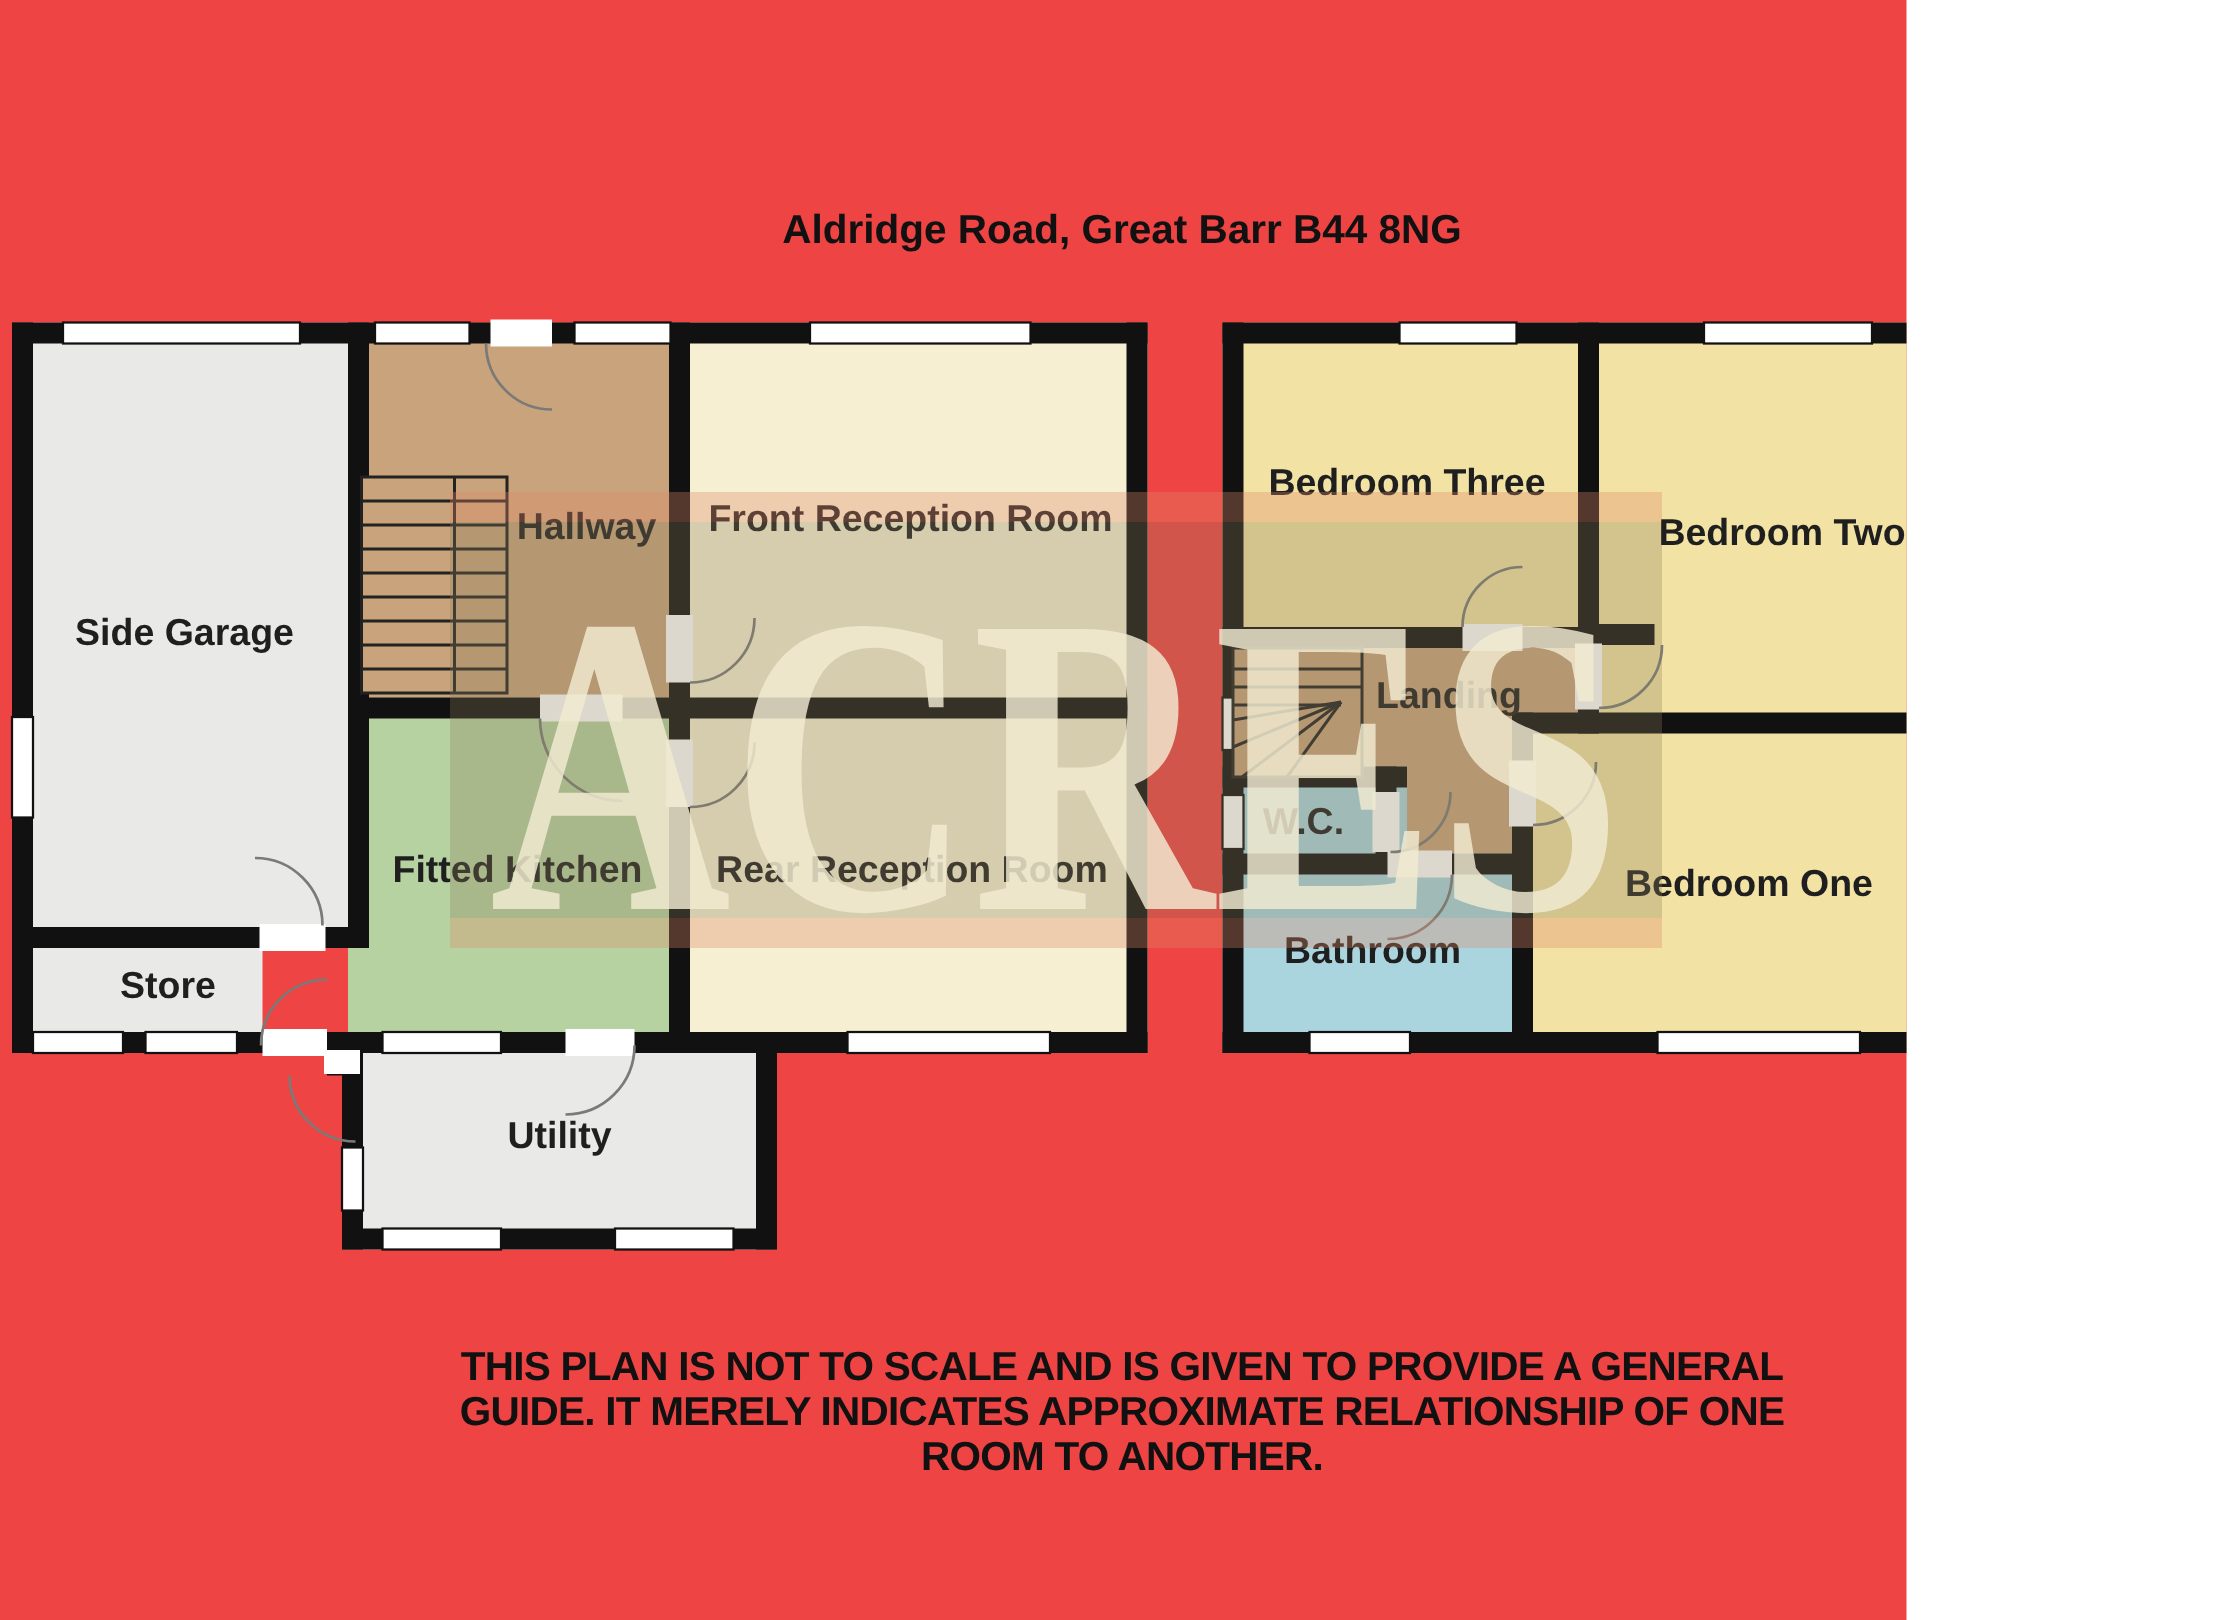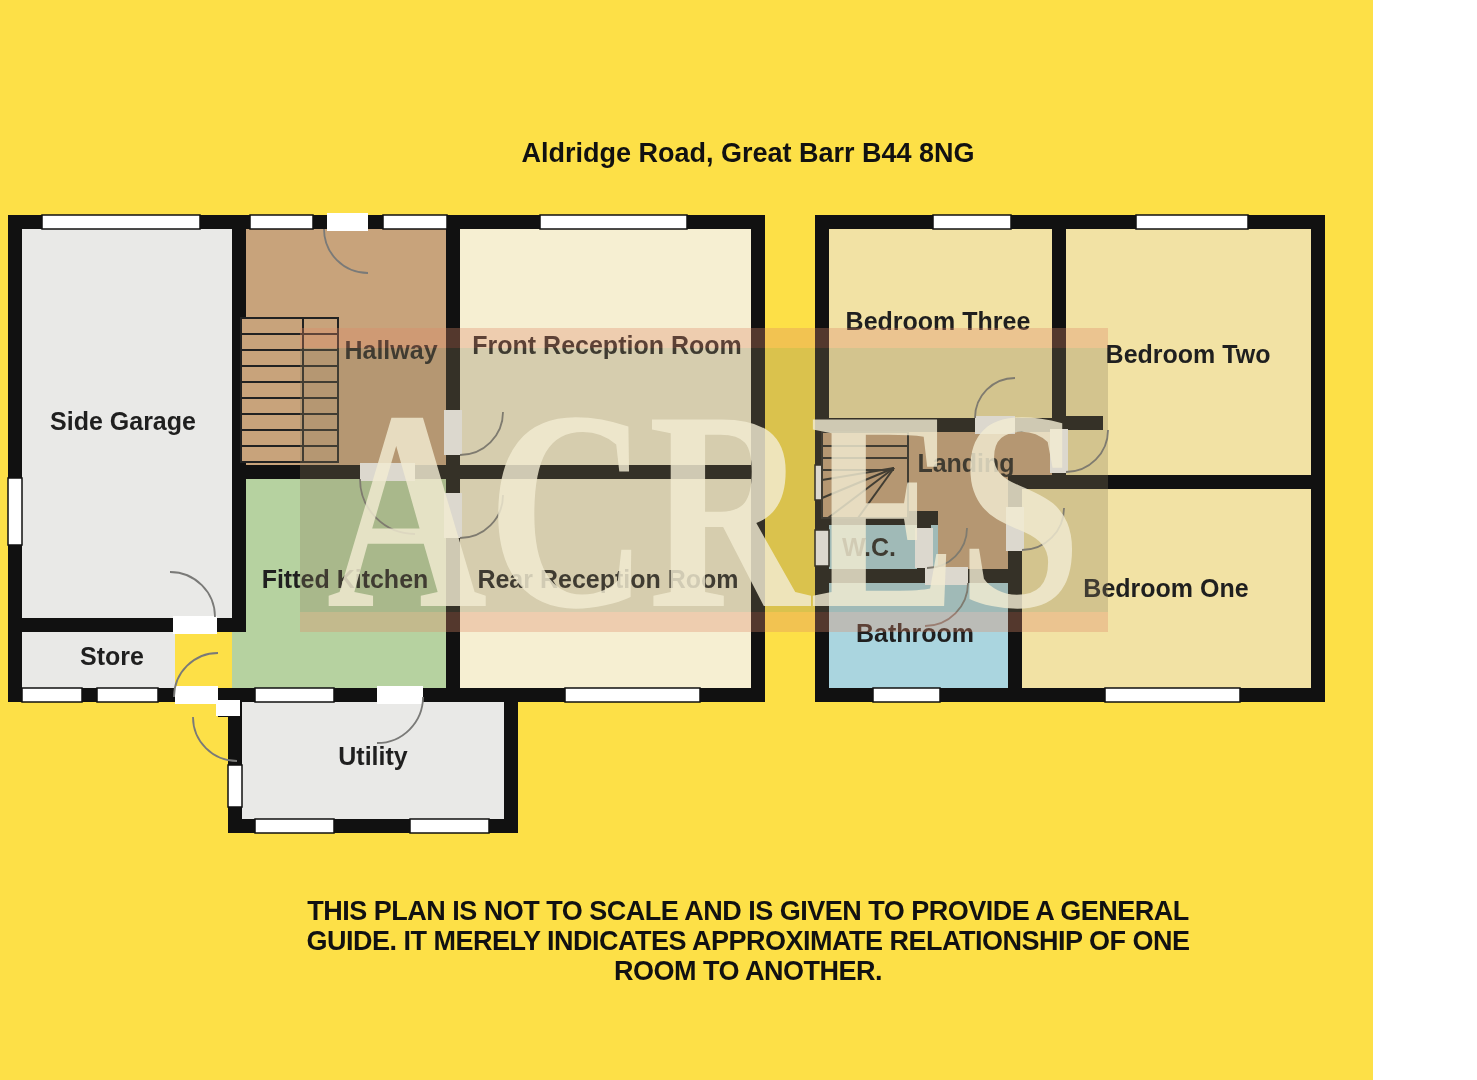--- a/index.html
+++ b/index.html
@@ -1,16 +1,16 @@
 <!DOCTYPE html>
 <html><head>
 <meta charset="utf-8">
 <style>
   html,body{margin:0;padding:0;background:#ffffff;}
-  .page{position:relative;width:1373px;height:1080px;background:#fde047;overflow:hidden;
+  .page{position:relative;width:1271px;height:1080px;background:#ef4444;overflow:hidden;
         font-family:"Liberation Sans",sans-serif;}
   svg{display:block;}
   text{font-family:"Liberation Sans",sans-serif;}
   .room-label{font-weight:bold;font-size:25px;fill:#1f1f1f;}
   .title-text{font-weight:bold;font-size:27px;fill:#111;}
   .disclaimer-text{font-weight:bold;font-size:27px;fill:#111;letter-spacing:-0.5px;}
   .wm-text{font-family:"Liberation Serif",serif;font-weight:bold;}
 </style>
 </head>
 <body>

